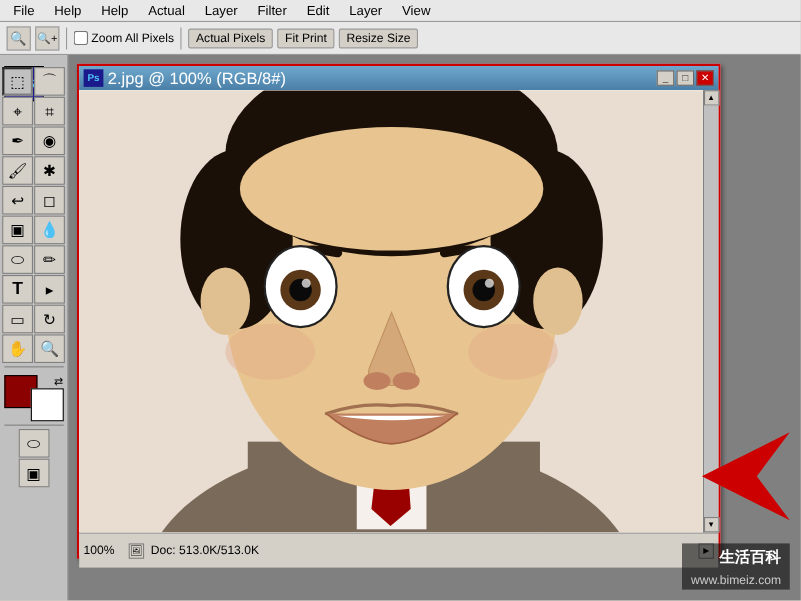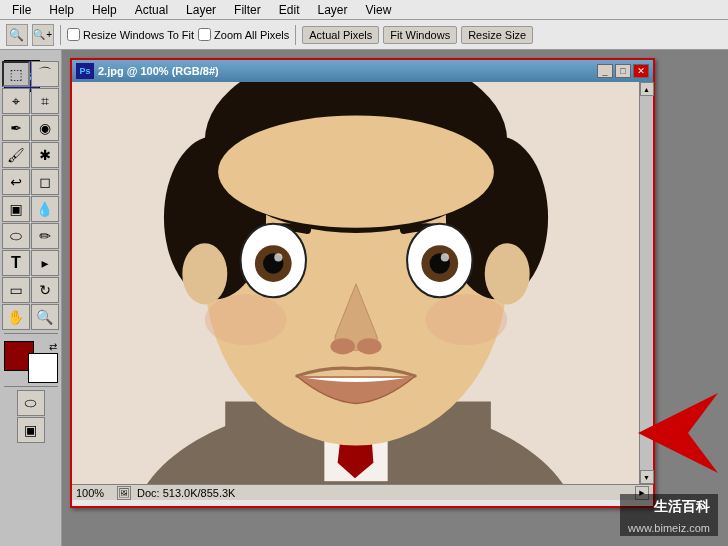--- a/index.html
+++ b/index.html
@@ -184,22 +184,22 @@
       font-size: 9px;
       font-weight: bold;
       display: flex;
       align-items: center;
       justify-content: center;
       flex-shrink: 0;
     }
     .doc-title {
       flex: 1;
       color: white;
-      font-size: 11px;
-      font-weight: bold;
+      font-size: 15px;
+      font-weight: normal;
     }
     .doc-controls {
       display: flex;
       gap: 2px;
     }
     .doc-ctrl-btn {
       width: 16px;
       height: 14px;
       border: 1px solid #666;
       display: flex;
@@ -248,21 +248,21 @@
       cursor: pointer;
     }
     .scroll-track {
       flex: 1;
       width: 100%;
       background: #c0c0c0;
     }
 
     
     .bottom-bar {
-      height: 16px;
+      height: 32px;
       background: #d4d0c8;
       border-top: 1px solid #808080;
       display: flex;
       align-items: center;
       padding: 0 4px;
       gap: 6px;
     }
     .zoom-level {
       font-size: 11px;
       color: #000;
@@ -345,29 +345,25 @@
   <span class="menu-item">Layer</span>
   <span class="menu-item">View</span>
 </div>
 
 <div class="toolbar">
   <div class="toolbar-icon">🔍</div>
   <div class="toolbar-icon" style="font-size:10px;">🔍+</div>
   <div class="toolbar-separator"></div>
   <label class="checkbox-label">
     <input type="checkbox" style="">
-    <span>Resize Windows To Fit</span>
-  </label>
-  <label class="checkbox-label">
-    <input type="checkbox" style="">
     <span>Zoom All Pixels</span>
   </label>
   <div class="toolbar-separator"></div>
   <button class="toolbar-btn">Actual Pixels</button>
-  <button class="toolbar-btn">Fit Windows</button>
+  <button class="toolbar-btn">Fit Print</button>
   <button class="toolbar-btn">Resize Size</button>
 </div>
 
 <div class="main-area">
 
   <div class="toolbox">
     <div class="ps-big-logo">
       <span>Ps</span>
     </div>
     <div style="height:6px;"></div>
@@ -508,21 +504,21 @@
         <div class="scrollbar-right">
           <div class="scroll-arrow">▲</div>
           <div class="scroll-track"></div>
           <div class="scroll-arrow">▼</div>
         </div>
       </div>
 
       <div class="bottom-bar">
         <span class="zoom-level">100%</span>
         <div class="status-icon">🖼</div>
-        <span class="doc-size">Doc: 513.0K/855.3K</span>
+        <span class="doc-size">Doc: 513.0K/513.0K</span>
         <div style="flex:1;"></div>
         <div class="scroll-arrow-right">▶</div>
       </div>
     </div>
 
     <div style="position:absolute; bottom:60px; right:10px; z-index:20;">
       <svg width="120" height="100" viewBox="0 0 120 100">
         <polygon points="120,10 40,50 120,90 90,50" fill="#cc0000"></polygon>
       </svg>
     </div>

